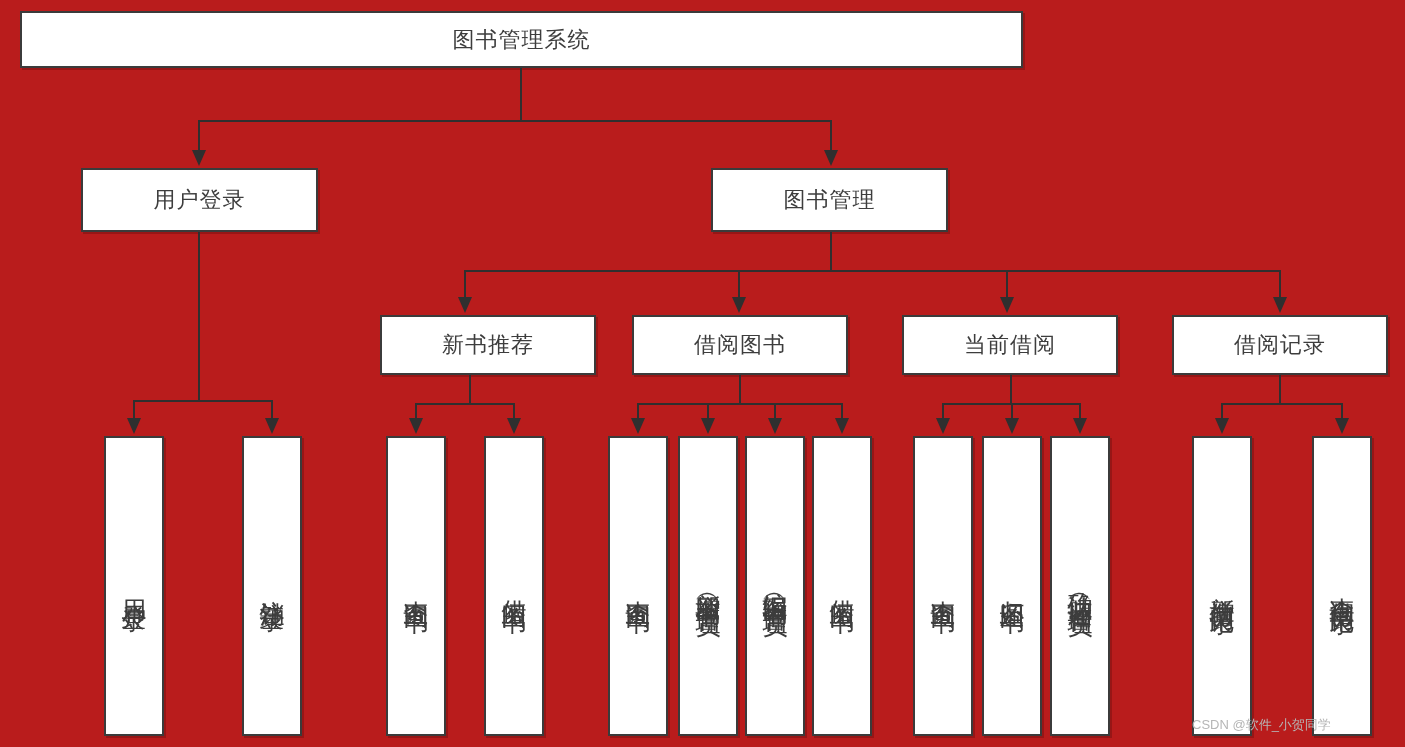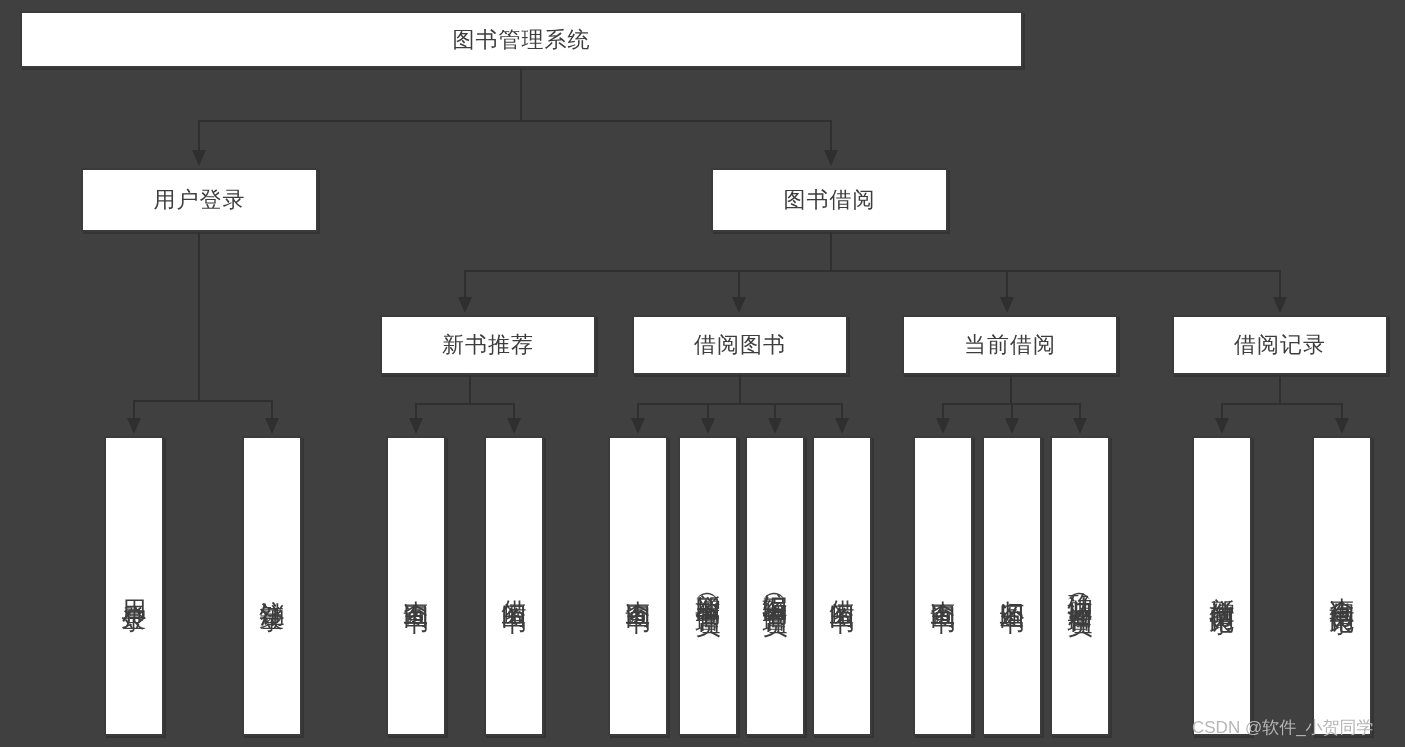--- a/index.html
+++ b/index.html
@@ -4,21 +4,21 @@
 <style>
   html, body {
     margin: 0;
     padding: 0;
     background: #ffffff;
   }
   #canvas {
     position: relative;
     width: 1405px;
     height: 747px;
-    background: #404040;
+    background: #b91c1c;
     font-family: "Liberation Sans", "DejaVu Sans", sans-serif;
     overflow: hidden;
   }
 
   
   .node {
     position: absolute;
     box-sizing: border-box;
     border: 2px solid #3b3b3b;
     background: #ffffff;
@@ -73,21 +73,21 @@
     height: 0;
     border-left: 7px solid transparent;
     border-right: 7px solid transparent;
     border-top: 16px solid #2f2f2f;
   }
 
   
   #watermark {
     position: absolute;
     color: #b6b6b6;
-    font-size: 17px;
+    font-size: 13px;
     white-space: nowrap;
     user-select: none;
   }
 </style>
 </head>
 <body>
 
 <div id="canvas">
 
   <div class="node" style="left:20px; top:11px; width:1003px; height:57px;">
@@ -101,21 +101,21 @@
   <div class="vline" style="left:198px; top:120px; height:32px;"></div>
   <div class="arrow" style="left:192px; top:150px;"></div>
   <div class="vline" style="left:830px; top:120px; height:32px;"></div>
   <div class="arrow" style="left:824px; top:150px;"></div>
 
   <div class="node" style="left:81px; top:168px; width:237px; height:64px;">
     <span class="lbl">用户登录</span>
   </div>
 
   <div class="node" style="left:711px; top:168px; width:237px; height:64px;">
-    <span class="lbl">图书借阅</span>
+    <span class="lbl">图书管理</span>
   </div>
 
   <div class="vline" style="left:198px; top:232px; height:168px;"></div>
   <div class="hline" style="left:133px; top:400px; width:139px;"></div>
   <div class="vline" style="left:133px; top:400px; height:20px;"></div>
   <div class="arrow" style="left:127px; top:418px;"></div>
   <div class="vline" style="left:271px; top:400px; height:20px;"></div>
   <div class="arrow" style="left:265px; top:418px;"></div>
 
   <div class="vline" style="left:830px; top:232px; height:38px;"></div>

